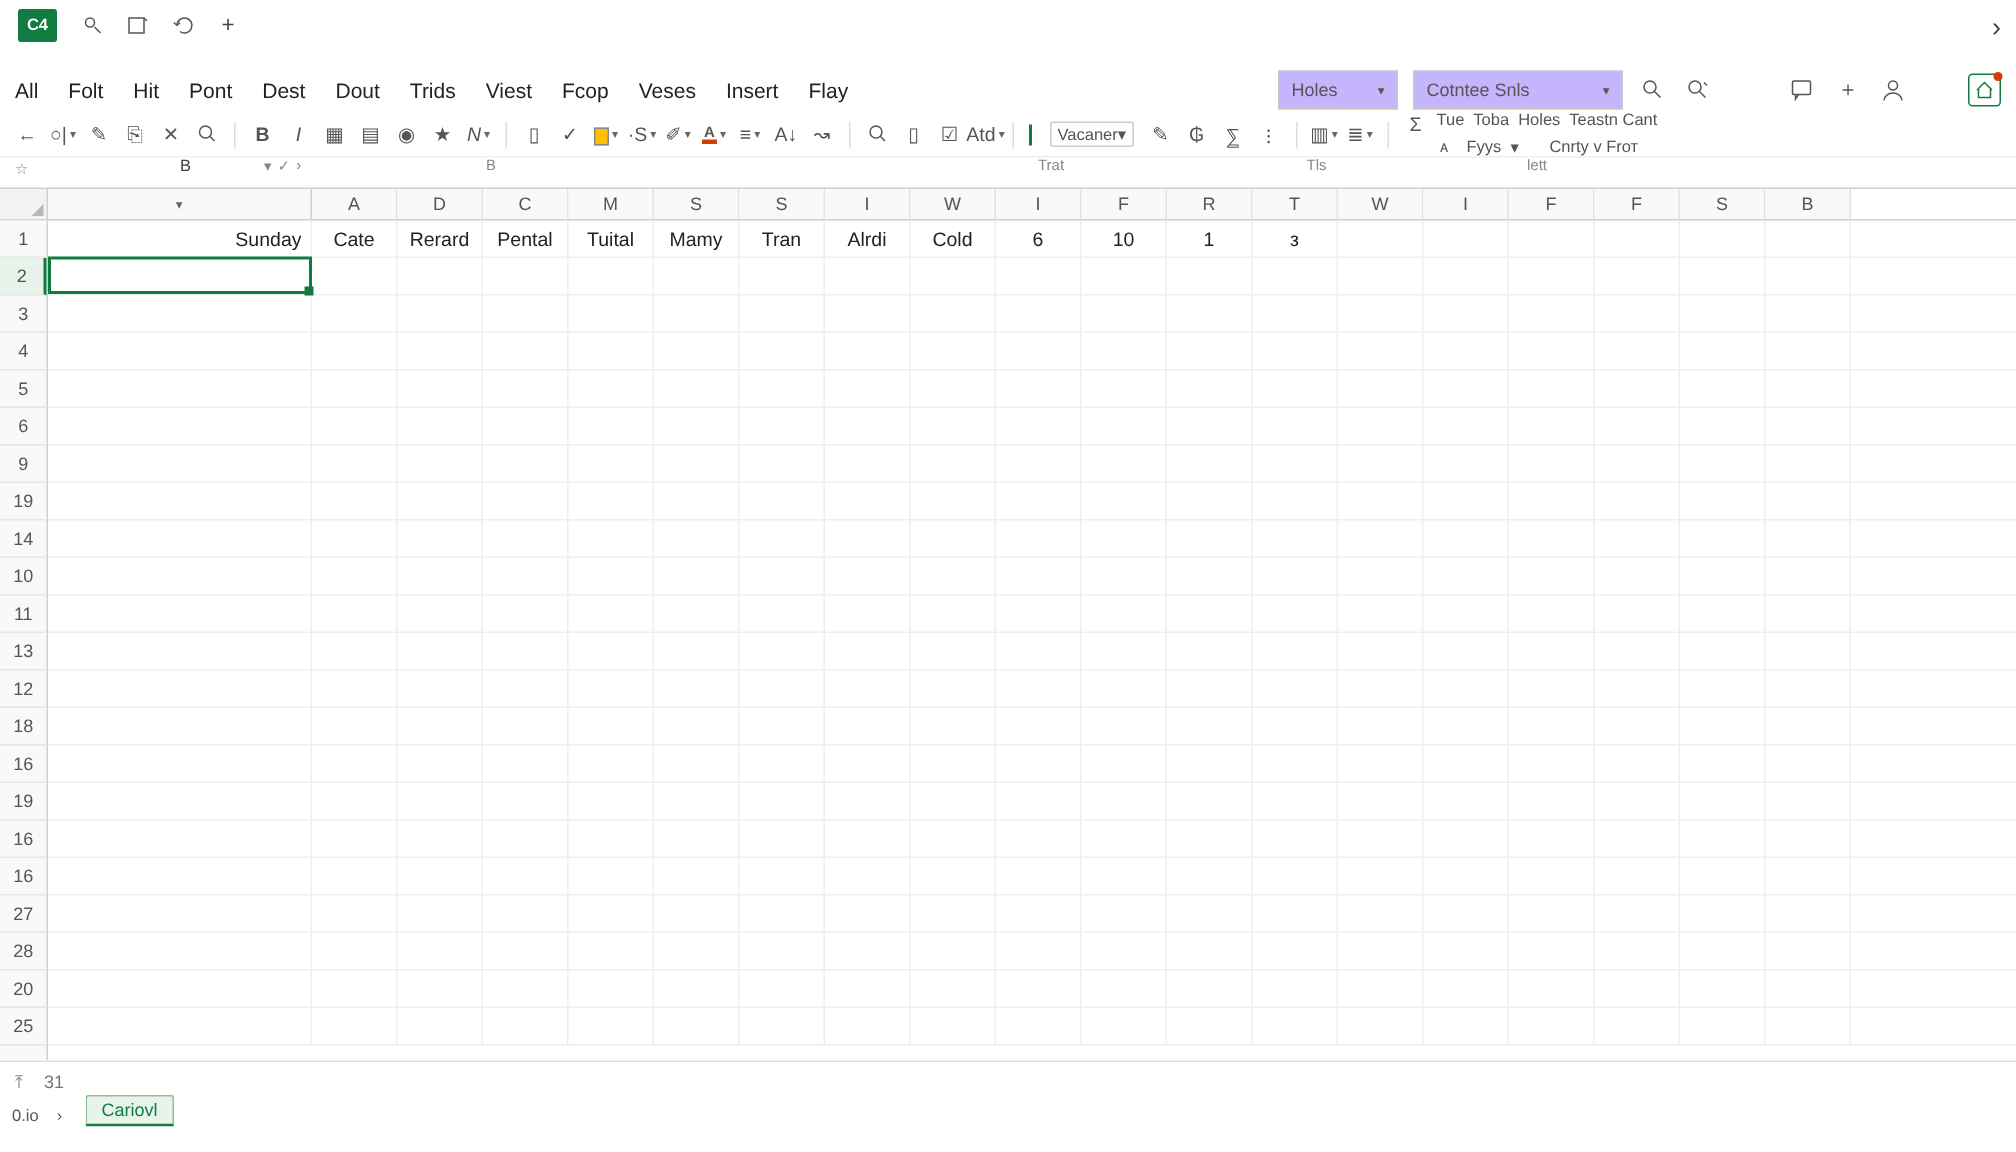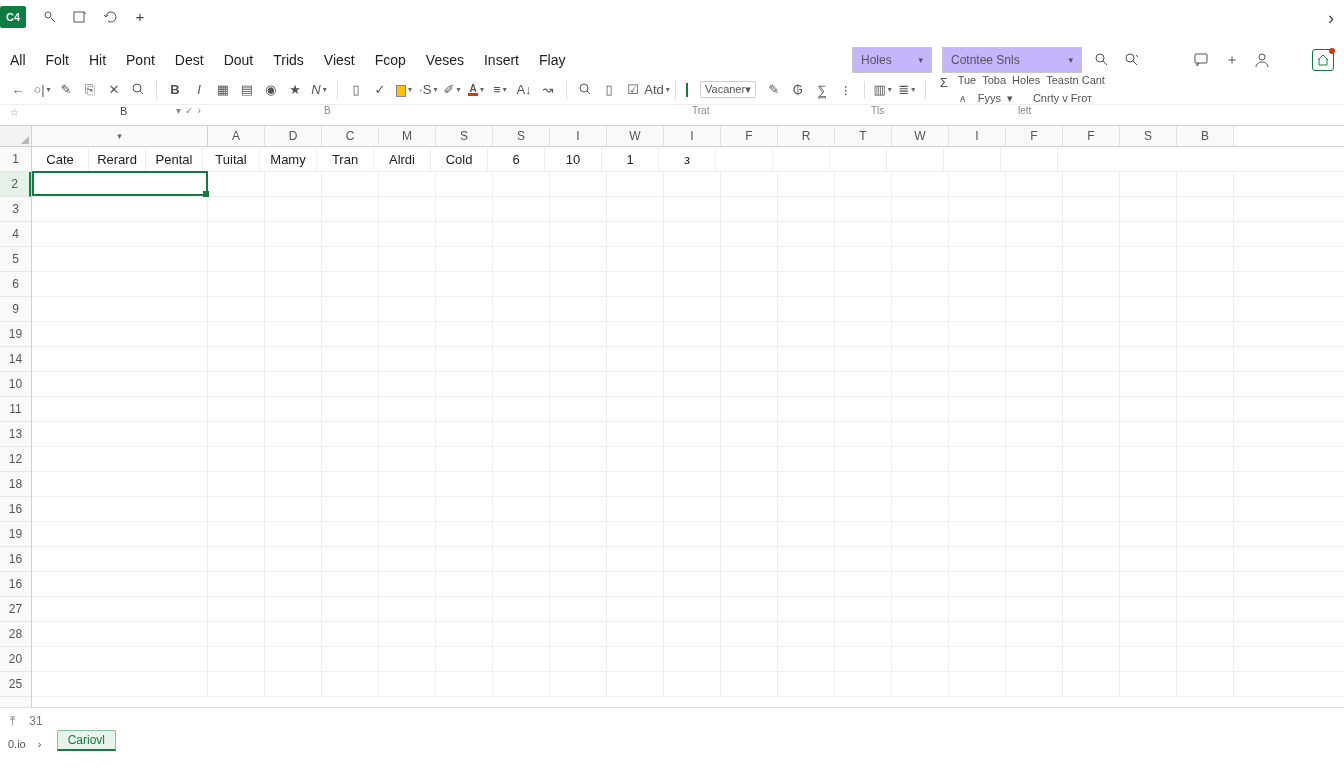--- a/index.html
+++ b/index.html
@@ -1,19 +1,19 @@
 <!DOCTYPE html>
 <html><head>
 <meta charset="utf-8">
 <style>
   * { box-sizing: border-box; font-family: "Segoe UI", Arial, sans-serif; }
   body { margin: 0; width: 1344px; height: 768px; background: #fff; color: #222; overflow: hidden; }
 
   
-  .titlebar { display: flex; align-items: center; height: 34px; padding: 0 0; border-bottom: 1px solid transparent; }
+  .titlebar { display: flex; align-items: center; height: 34px; padding: 0 12px; border-bottom: 1px solid transparent; }
   .app-badge { width: 26px; height: 22px; background: #107c41; color: #fff; font-size: 11px; font-weight: 600; display: flex; align-items: center; justify-content: center; border-radius: 2px; }
   .qat { display: flex; gap: 14px; margin-left: 16px; align-items: center; }
   .qat .ic { width: 16px; height: 16px; display: flex; align-items: center; justify-content: center; color: #444; font-size: 15px; }
   .doc-title { position: absolute; left: 50%; transform: translateX(-50%); font-size: 16px; letter-spacing: .2px; }
   .doc-title .arrow { margin: 0 6px; color: #555; }
   .win-right { position: absolute; right: 10px; top: 8px; font-size: 18px; color: #444; }
 
   
   .tabrow { display: flex; align-items: center; gap: 20px; height: 30px; padding: 0 10px; font-size: 14px; margin-top: 11px; }
   .tabrow .tab { cursor: pointer; }
@@ -317,20 +317,21 @@
       <div class="rh">16</div>
       <div class="rh">16</div>
       <div class="rh">27</div>
       <div class="rh">28</div>
       <div class="rh">20</div>
       <div class="rh">25</div>
     </div>
   <div class="cells" id="cellsarea">
     <div class="selcell"></div>
   <div class="crow">
+        <div class="wcell" style="justify-content: flex-end;">Sunday</div>
         <div class="cell">Cate</div>
         <div class="cell">Rerard</div>
         <div class="cell">Pental</div>
         <div class="cell">Tuital</div>
         <div class="cell">Mamy</div>
         <div class="cell">Tran</div>
         <div class="cell">Alrdi</div>
         <div class="cell">Cold</div>
         <div class="cell">6</div>
         <div class="cell">10</div>

